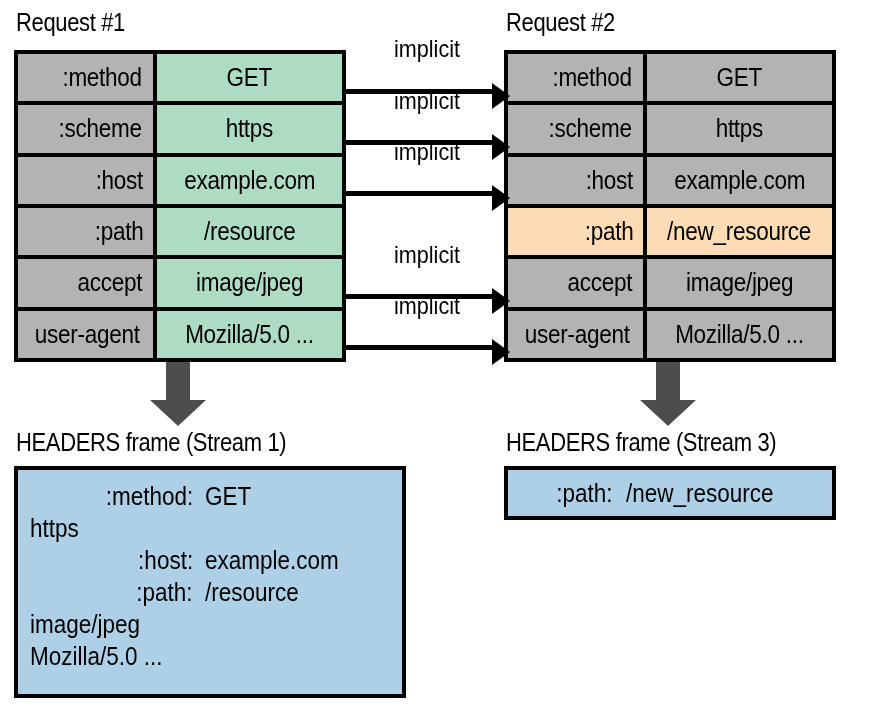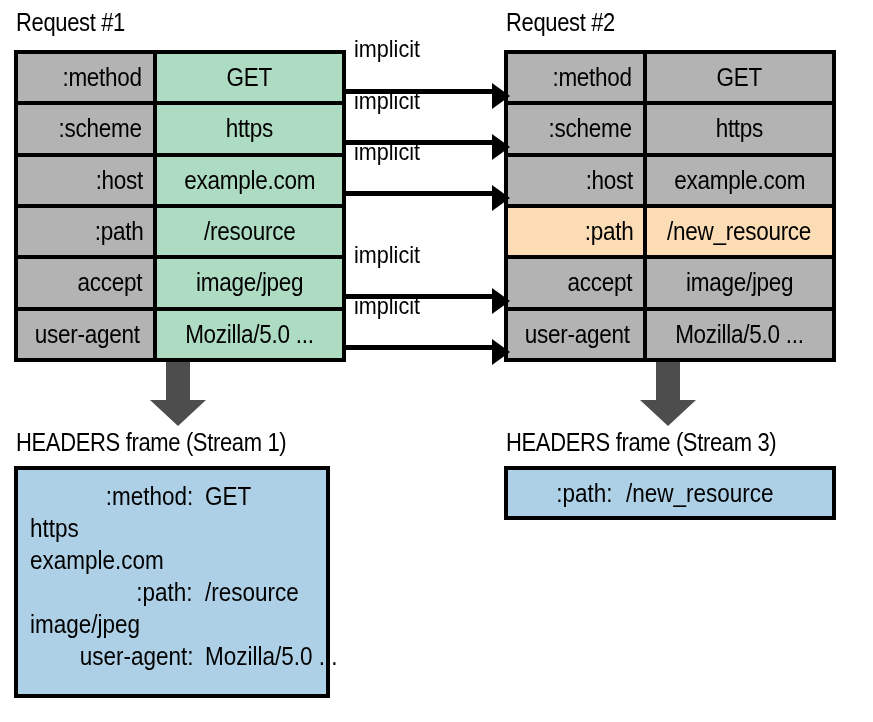--- a/index.html
+++ b/index.html
@@ -107,21 +107,21 @@
     width: 0; height: 0;
     border-top: 13px solid transparent;
     border-bottom: 13px solid transparent;
     border-left: 18px solid #000;
   }
   .imp-label {
     position: absolute;
     font-size: 24px;
     line-height: 26px;
     white-space: nowrap;
-    left: 354px;
+    left: 394px;
     font-family: "Liberation Sans Narrow", "Liberation Sans", sans-serif;
   }
   .imp-label span { display:inline-block; transform: scaleX(0.9); transform-origin:left center;}
 
   #imp-arrow-0 { top: 89px; }
   #imp-label-0 { top: 36px; }
   #imp-arrow-1 { top: 140px; }
   #imp-label-1 { top: 88px; }
   #imp-arrow-2 { top: 191px; }
   #imp-label-2 { top: 139px; }
@@ -156,21 +156,21 @@
     border-top: 26px solid #4d4d4d;
   }
 
   
   .frame-box {
     position: absolute;
     border: 4px solid #000;
     background: #aed0e6;
     box-sizing: border-box;
   }
-  #frame-box-1 { left: 14px;  top: 466px; width: 316px; height: 232px; padding: 10px 0 0 0; }
+  #frame-box-1 { left: 14px;  top: 466px; width: 392px; height: 232px; padding: 10px 0 0 0; }
   #frame-box-2 { left: 504px; top: 466px; width: 332px; height: 54px; padding: 0; display:flex; align-items:center; justify-content:center;}
 
   .frame-line {
     display: flex;
     align-items: baseline;
     font-size: 25px;
     line-height: 32px;
     white-space: nowrap;
     font-family: "Liberation Sans Narrow", "Liberation Sans", sans-serif;
   }
@@ -332,31 +332,31 @@
 
   <div class="frame-box" id="frame-box-1">
     <div class="frame-line">
       <div class="fname"><span>:method:</span></div>
       <div class="fval"><span>GET</span></div>
     </div>
     <div class="frame-line">
       <div class="fval"><span>https</span></div>
     </div>
     <div class="frame-line">
+      <div class="fname"><span>:host:</span></div>
       <div class="fval"><span>example.com</span></div>
     </div>
     <div class="frame-line">
       <div class="fname"><span>:path:</span></div>
       <div class="fval"><span>/resource</span></div>
     </div>
     <div class="frame-line">
       <div class="fval"><span>image/jpeg</span></div>
     </div>
     <div class="frame-line">
-      <div class="fname"><span>user-agent:</span></div>
       <div class="fval"><span>Mozilla/5.0 ...</span></div>
     </div>
   </div>
 
   <div class="frame-box" id="frame-box-2">
     <div class="frame-line">
       <div class="fname"><span>:path:</span></div>
       <div class="fval"><span>/new_resource</span></div>
     </div>
   </div>

